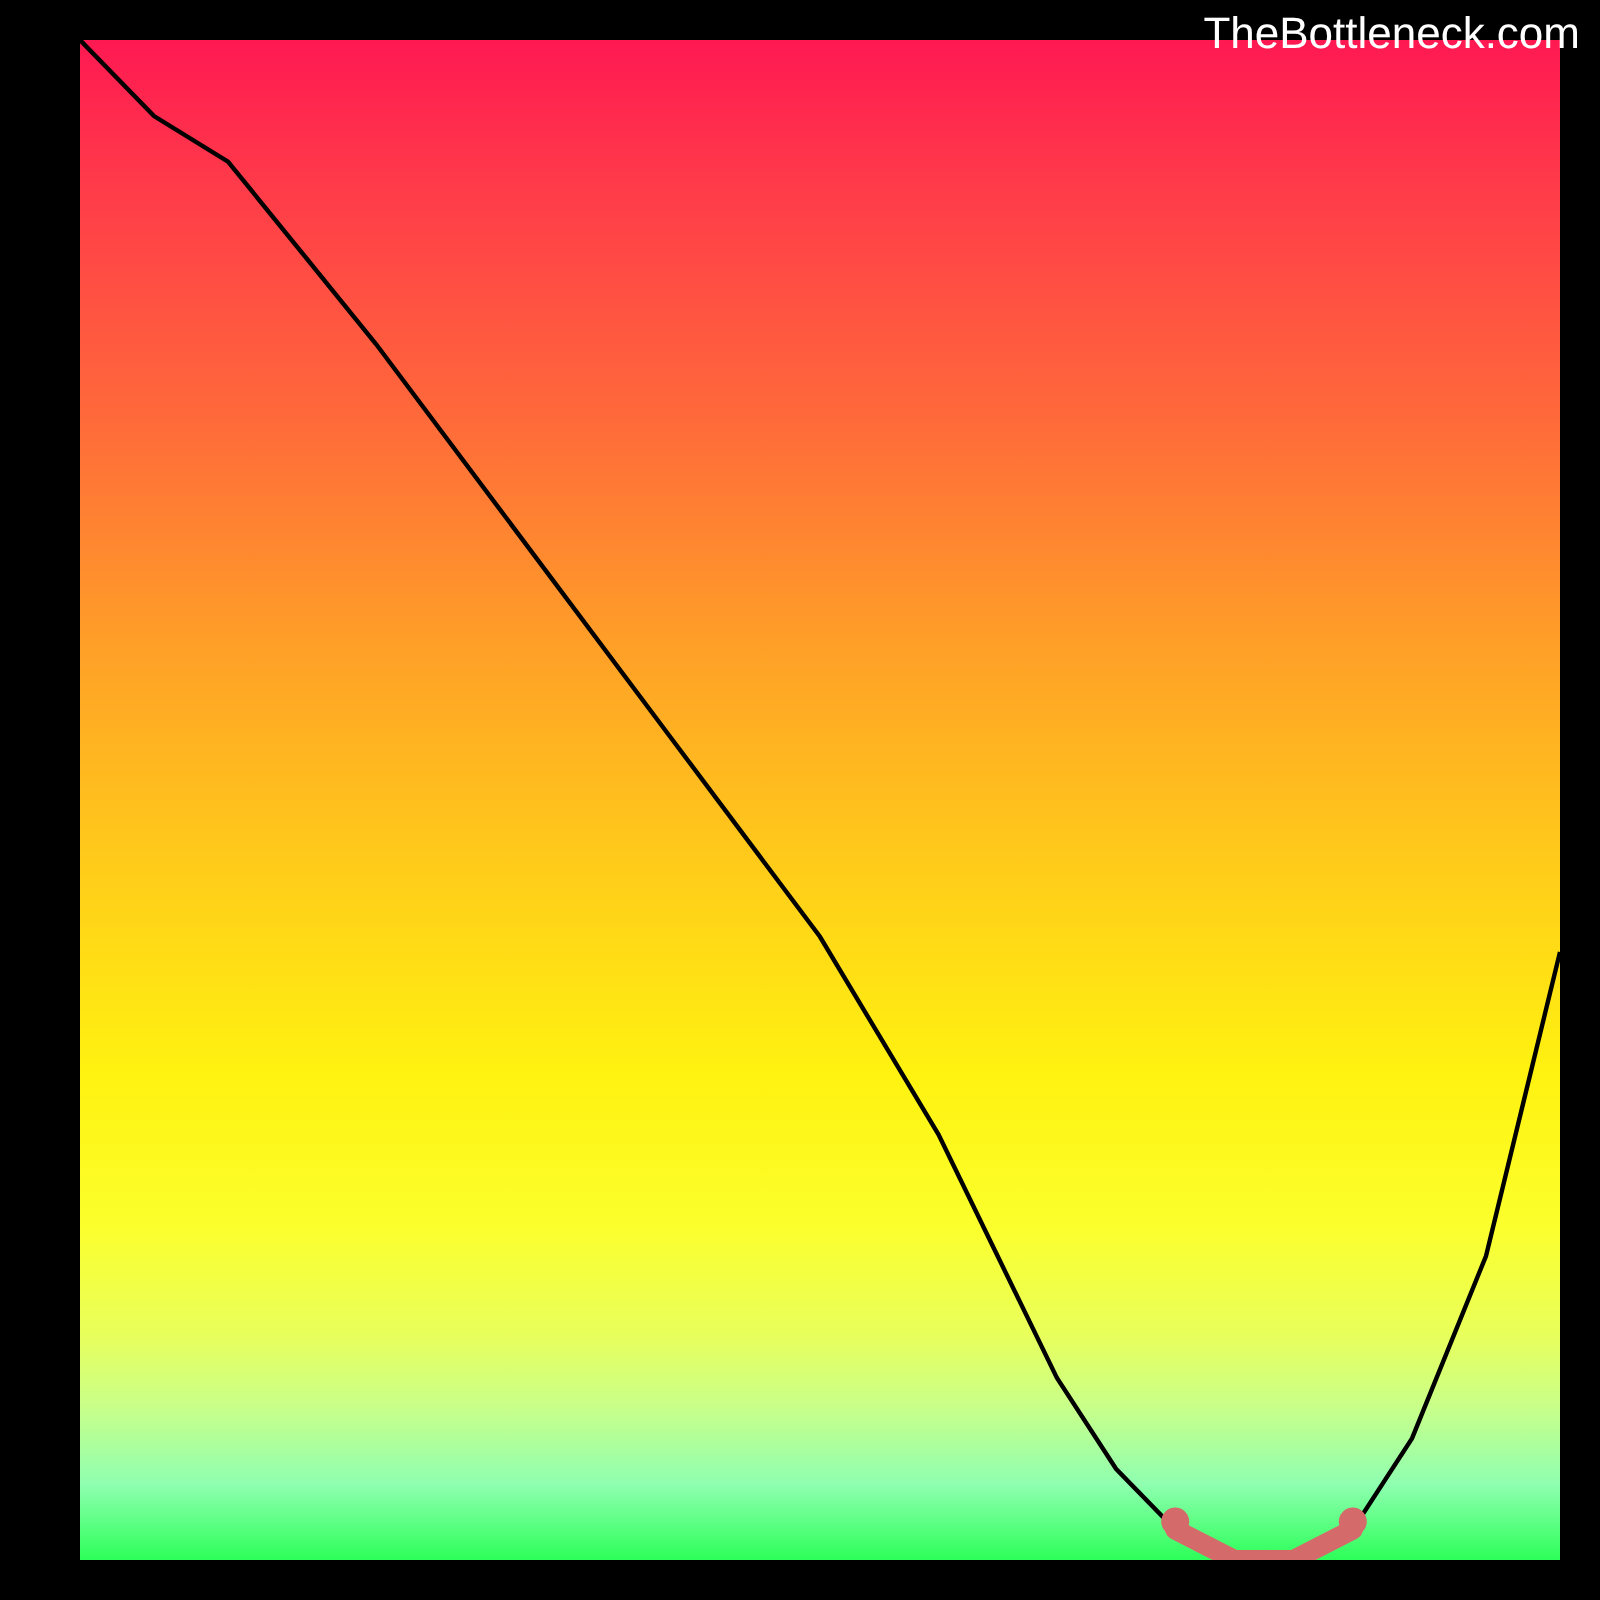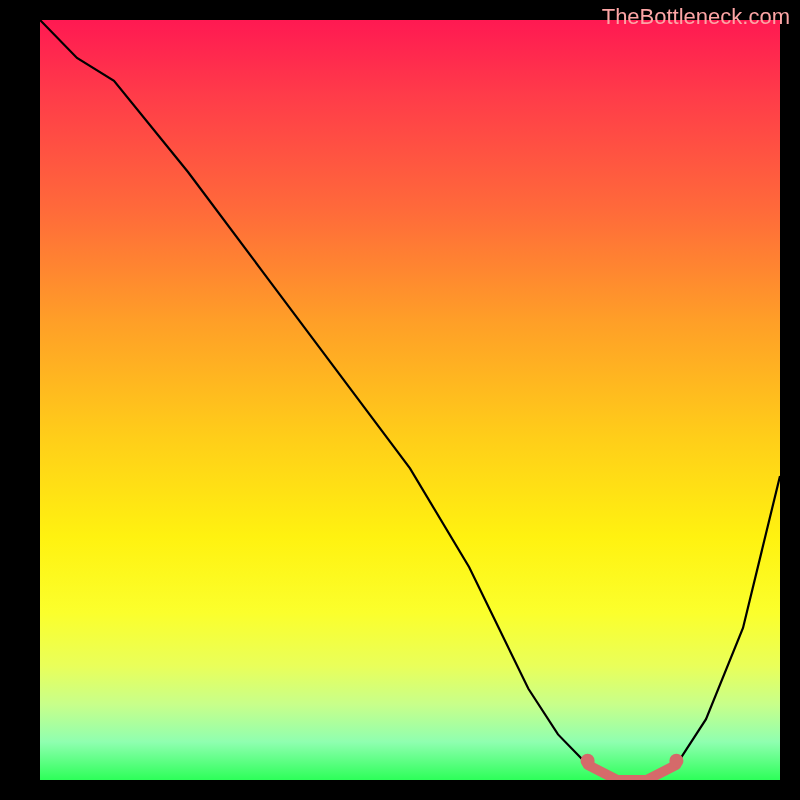--- a/index.html
+++ b/index.html
@@ -8,21 +8,21 @@
     width: 800px;
     height: 800px;
     background: #000;
     position: relative;
     font-family: Arial, sans-serif;
   }
   .watermark {
     position: absolute;
     top: 4px;
     right: 10px;
-    color: #fca5a5;
+    color: #ffffff;
     font-size: 22px;
     font-weight: 500;
     z-index: 10;
   }
   .plot-area {
     position: absolute;
     left: 40px;
     top: 20px;
     width: 740px;
     height: 760px;

